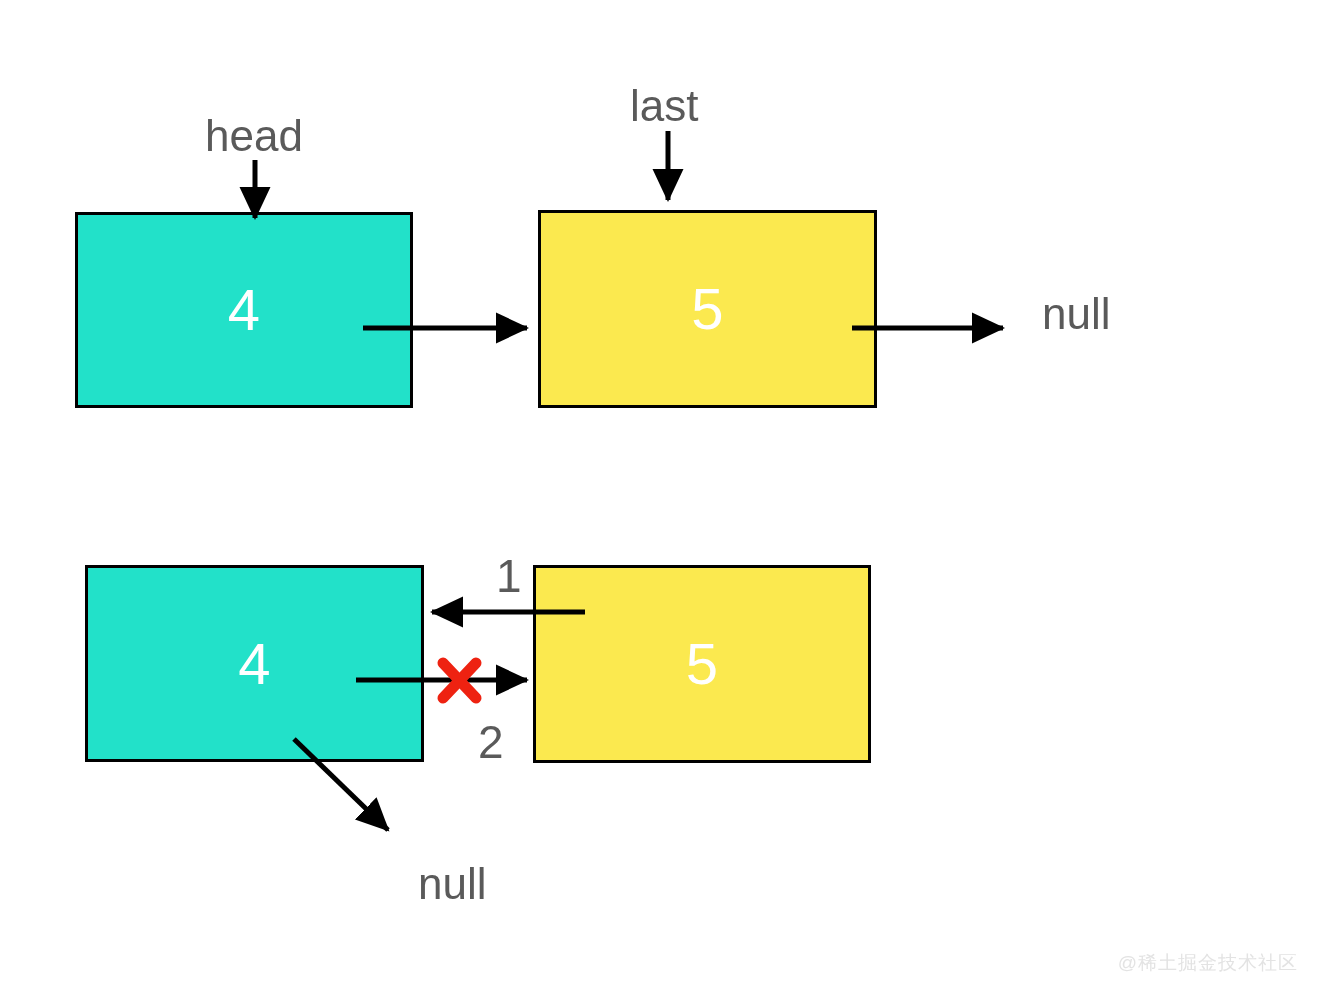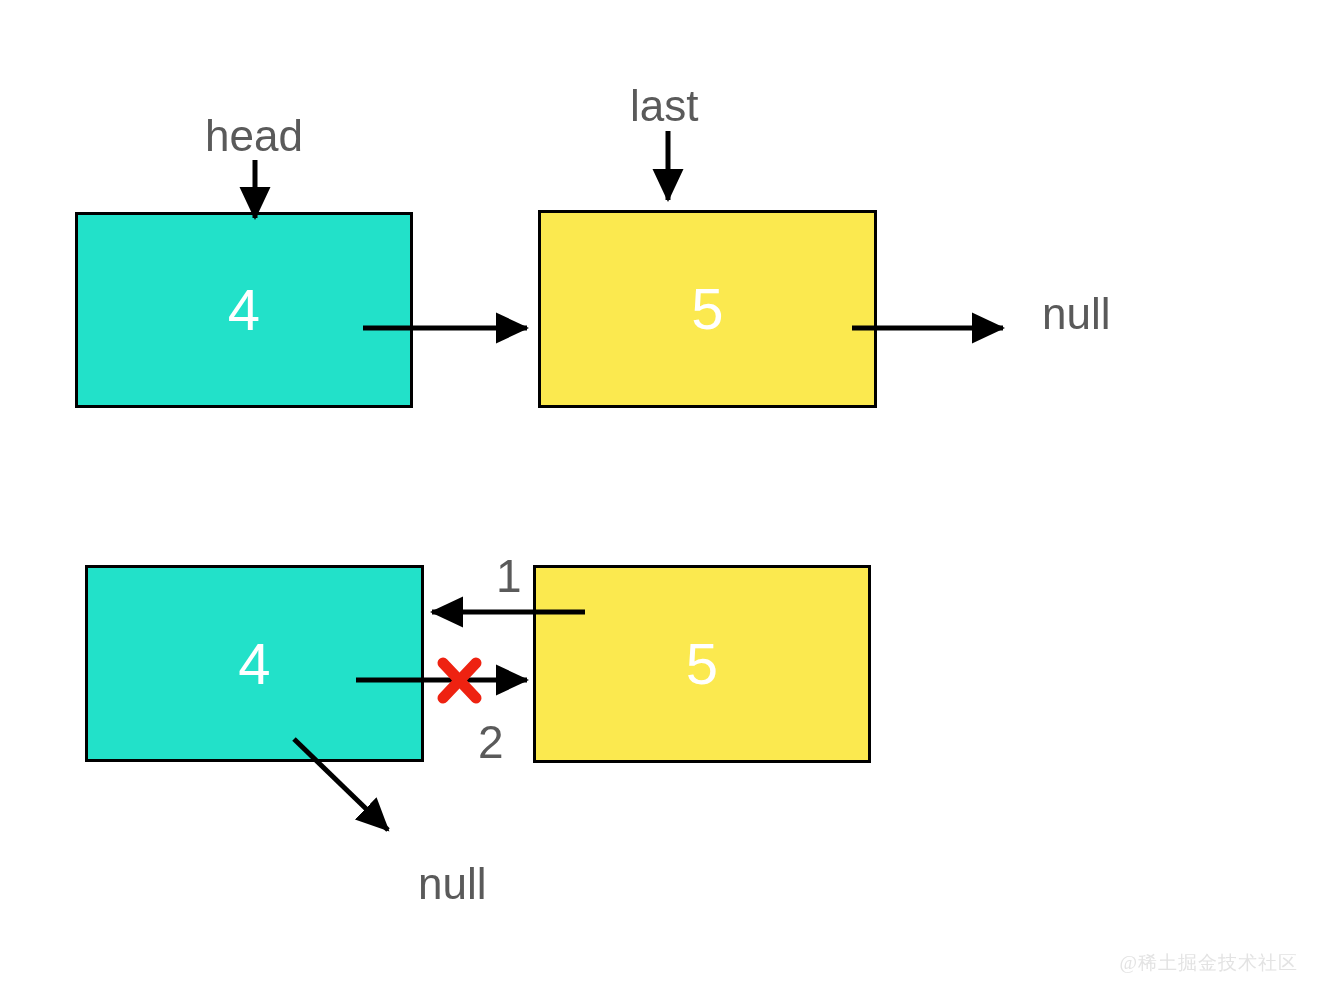--- a/index.html
+++ b/index.html
@@ -53,21 +53,21 @@
     font-family: "Liberation Sans", "DejaVu Sans", sans-serif;
   }
   .watermark {
     position: absolute;
     right: 22px;
     bottom: 16px;
     color: #e3e3e3;
     font-size: 19px;
     letter-spacing: 1px;
     white-space: nowrap;
-    font-family: Liberation Serif, serif;
+    font-family: Liberation Sans, sans-serif;
   }
   svg.overlay {
     position: absolute;
     left: 0; top: 0;
     width: 1320px;
     height: 992px;
     pointer-events: none;
   }
 </style>
 </head>

